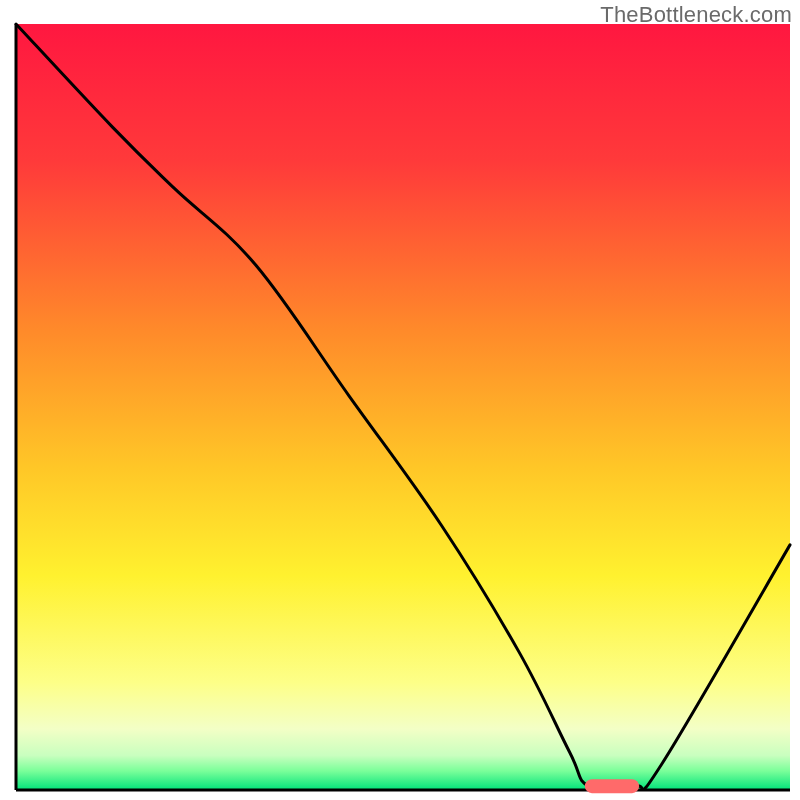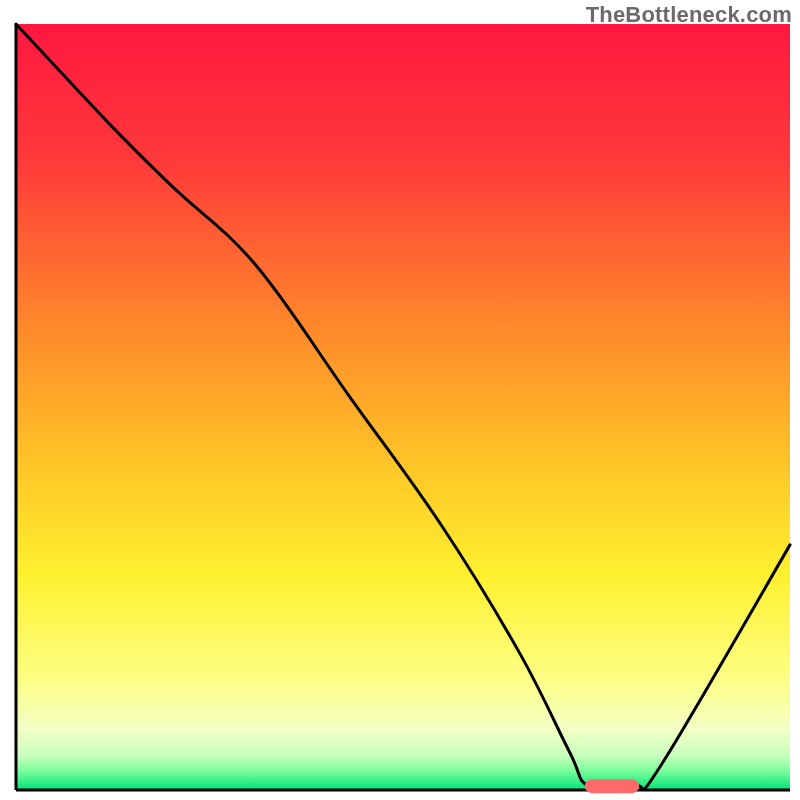--- a/index.html
+++ b/index.html
@@ -14,21 +14,21 @@
     position: relative;
     width: 800px;
     height: 800px;
   }
   .watermark {
     position: absolute;
     top: 2px;
     right: 8px;
     font-family: Arial, Helvetica, sans-serif;
     font-size: 22px;
-    font-weight: 700;
+    font-weight: 400;
     color: #6a6a6a;
     letter-spacing: 0.2px;
   }
   svg.plot {
     position: absolute;
     top: 0;
     left: 0;
   }
 </style>
 </head>

